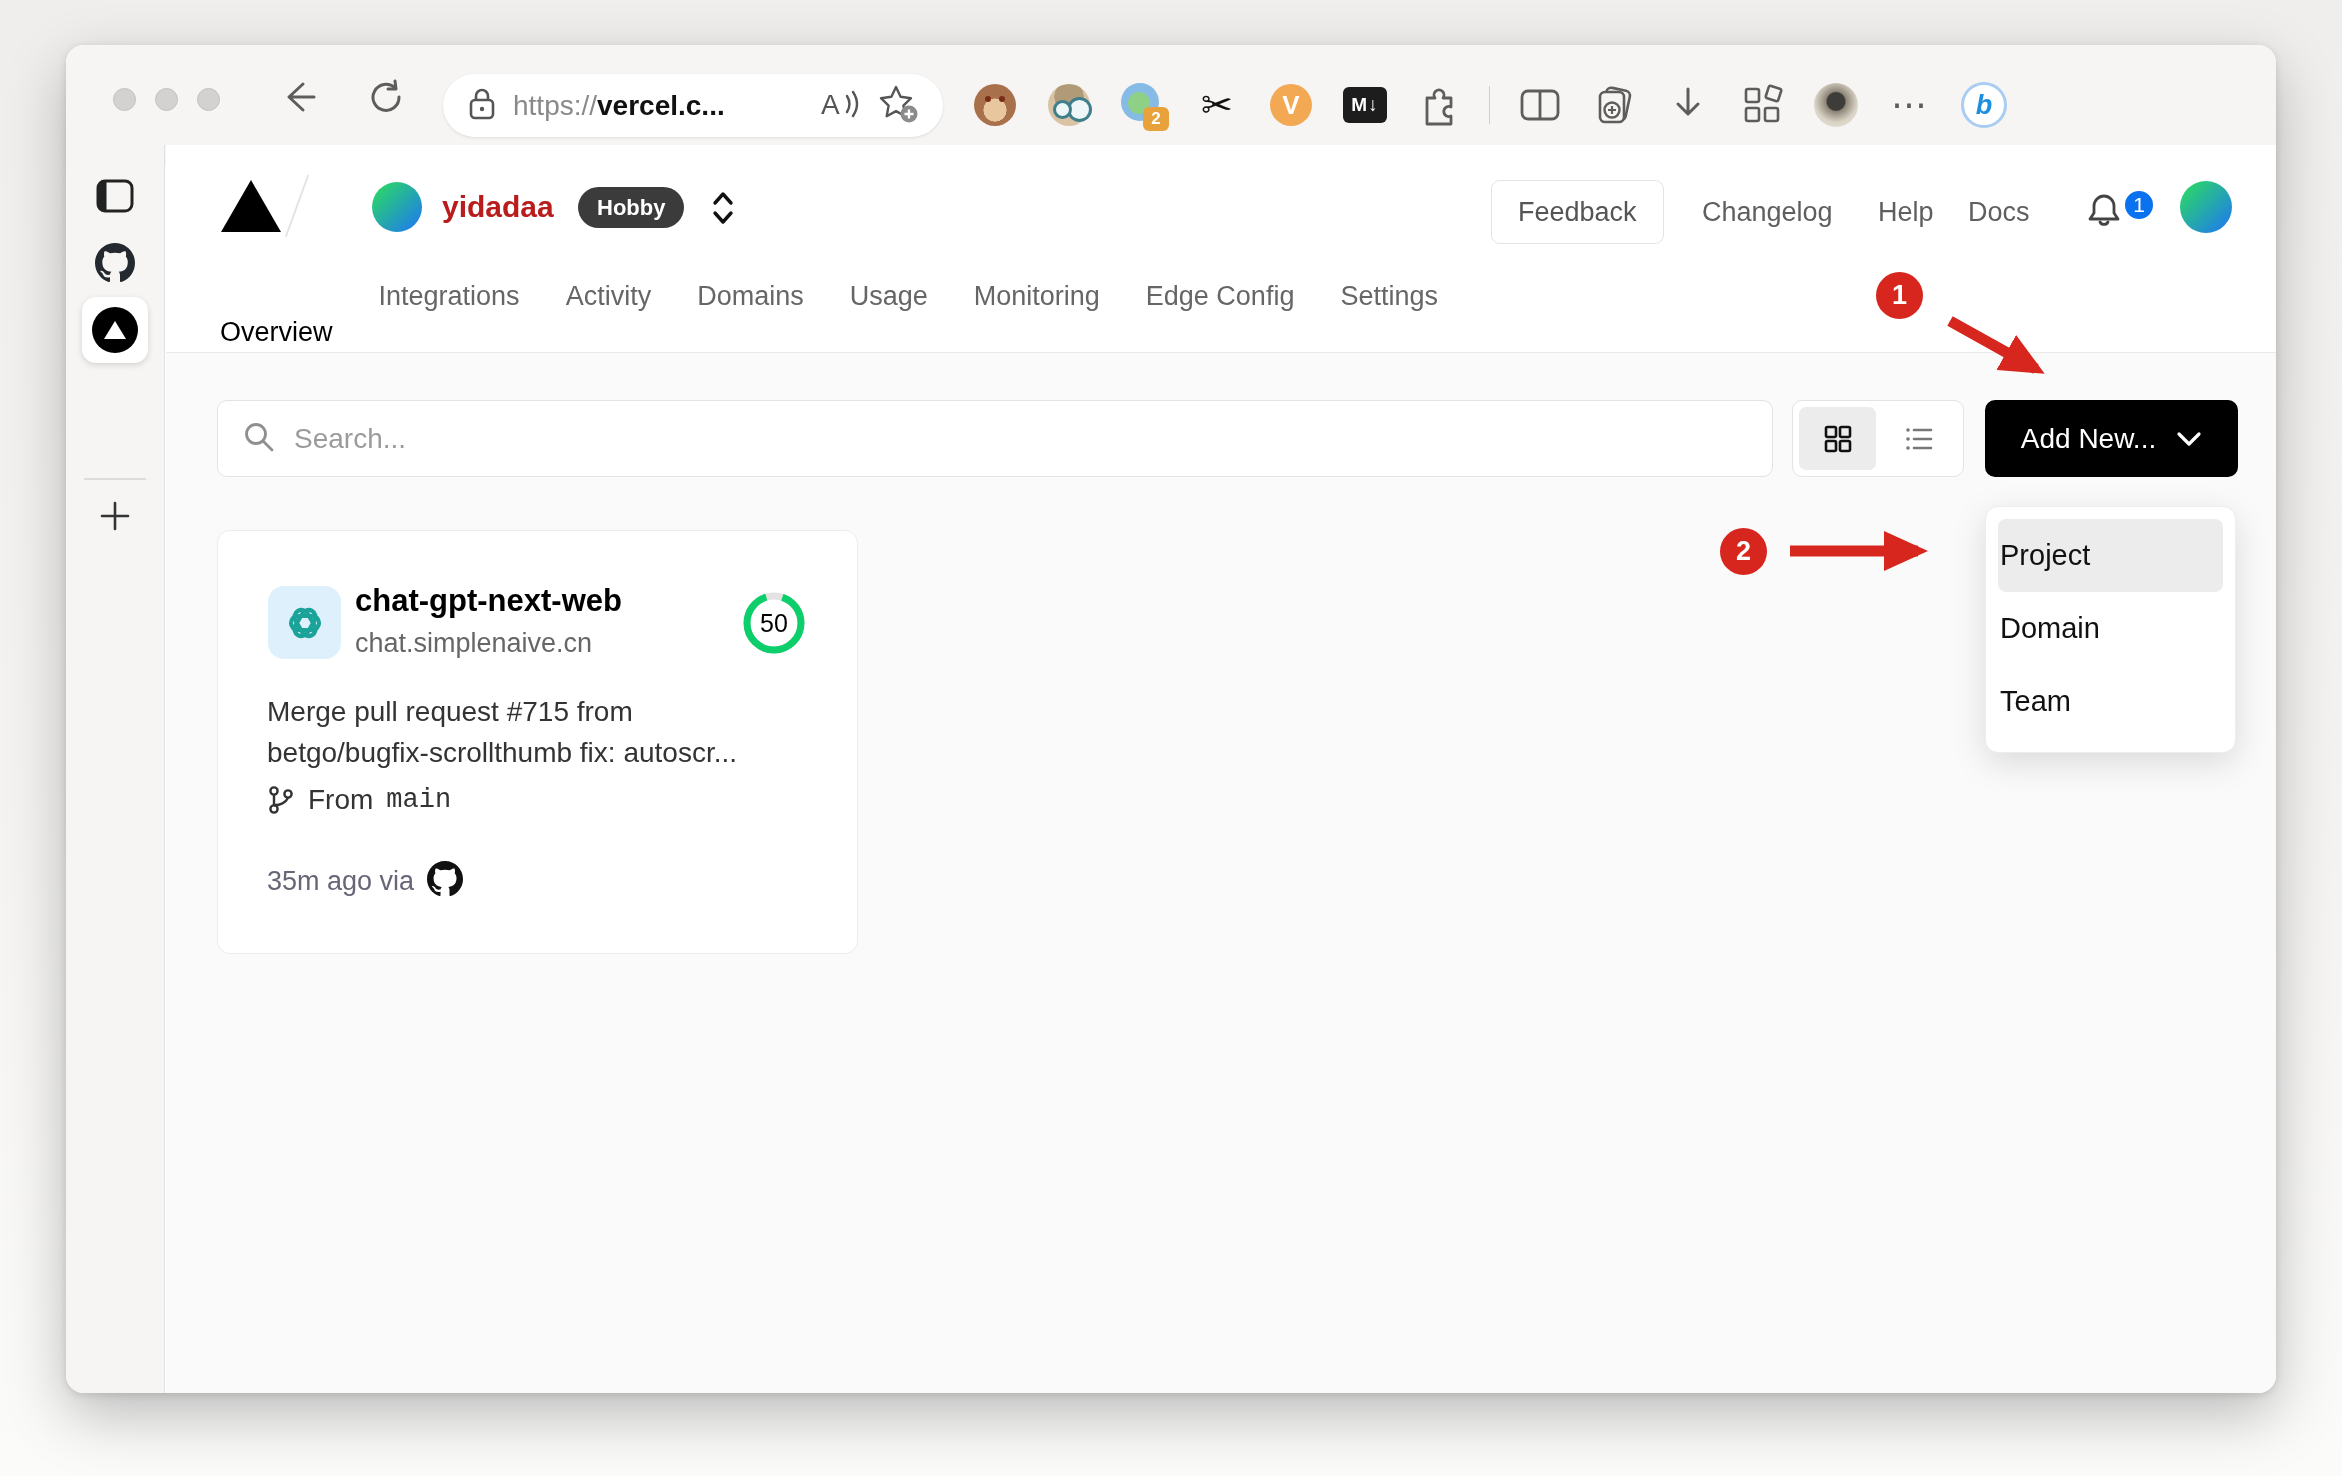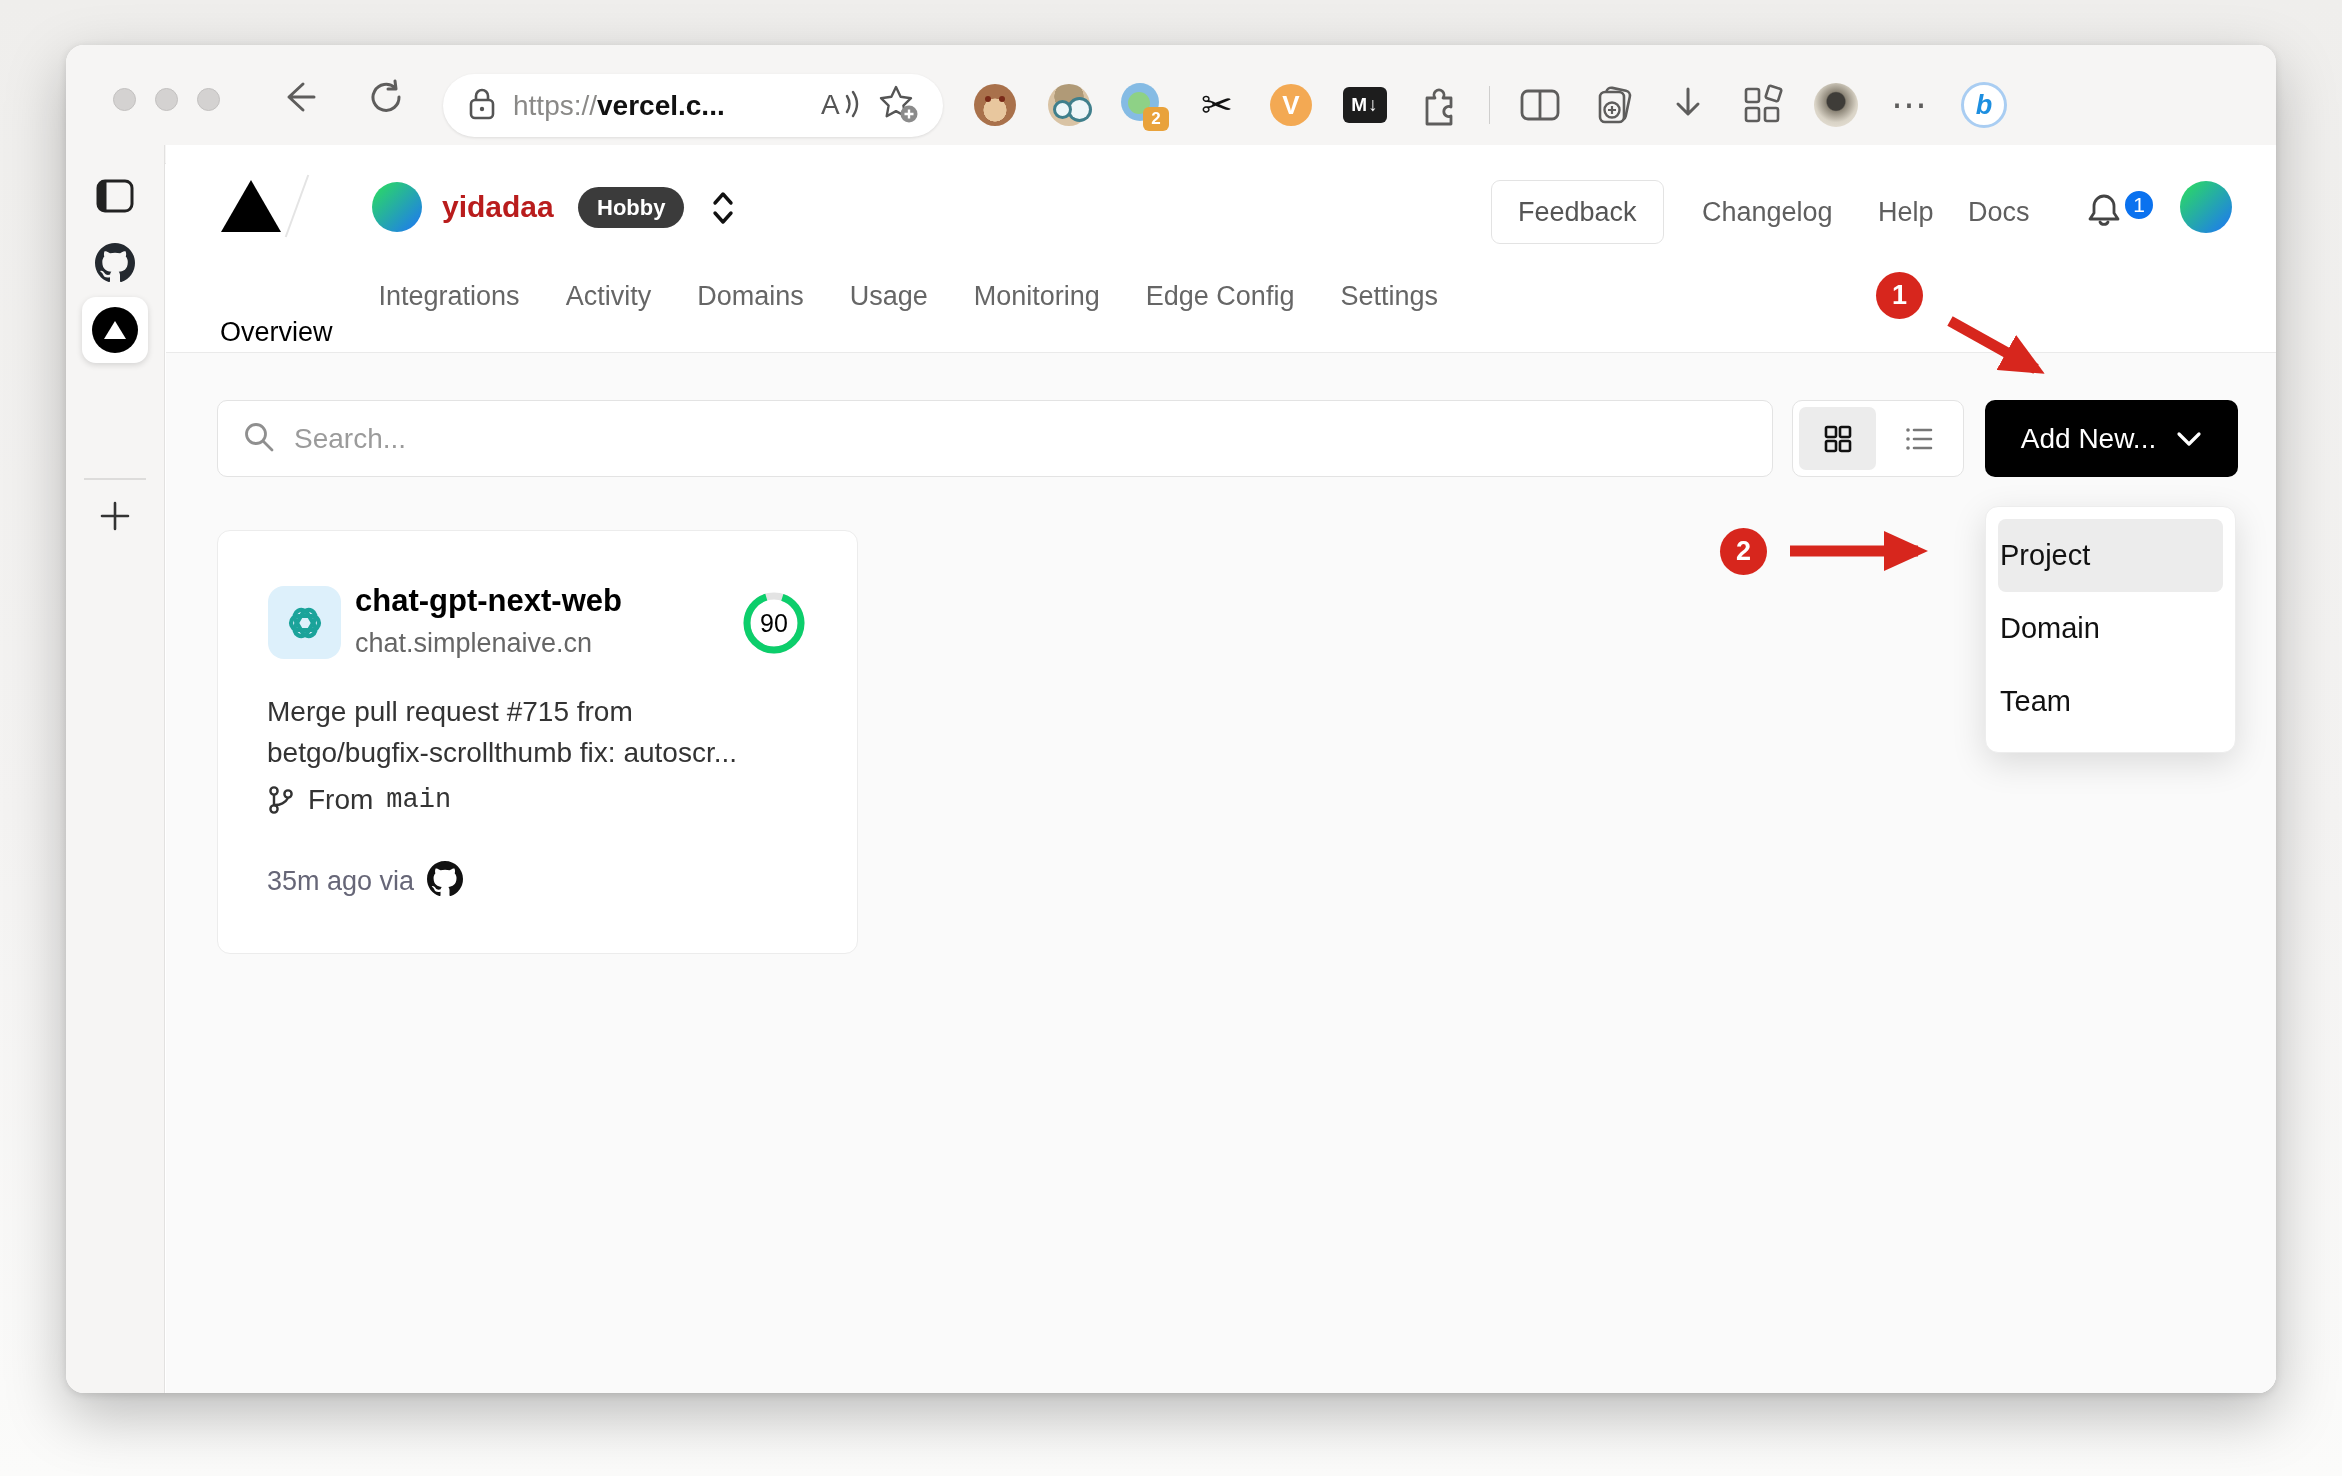--- a/index.html
+++ b/index.html
@@ -331,21 +331,21 @@
               <rect x="10" y="17" width="28" height="14" rx="7" transform="rotate(120 24 24)"></rect>
             </svg>
           </div>
           <div class="proj-name">chat-gpt-next-web</div>
           <div class="proj-domain">chat.simplenaive.cn</div>
           <div class="scorewrap">
             <svg width="64" height="64" viewBox="0 0 64 64">
               <circle cx="32" cy="32" r="27" stroke="#e3e3e3" stroke-width="7" fill="none"></circle>
               <circle id="score-arc" cx="32" cy="32" r="27" stroke="#0cce6b" stroke-width="7" fill="none" stroke-linecap="butt" transform="rotate(-90 32 32)" stroke-dasharray="152.68140296446393 16.964600329384883" stroke-dashoffset="-8.482300164692441"></circle>
             </svg>
-            <span class="num">90</span>
+            <span class="num">50</span>
           </div>
           <div class="commit">
             <div>Merge pull request #715 from</div>
             <div>betgo/bugfix-scrollthumb fix: autoscr...</div>
           </div>
           <div class="branchrow">
             <svg width="28" height="30" viewBox="0 0 28 30">
                 <circle cx="7" cy="24" r="3.6" stroke="#333" stroke-width="2.4" fill="none"></circle>
                 <circle cx="7" cy="6" r="3.6" stroke="#333" stroke-width="2.4" fill="none"></circle>
                 <circle cx="21" cy="9" r="3.6" stroke="#333" stroke-width="2.4" fill="none"></circle>

